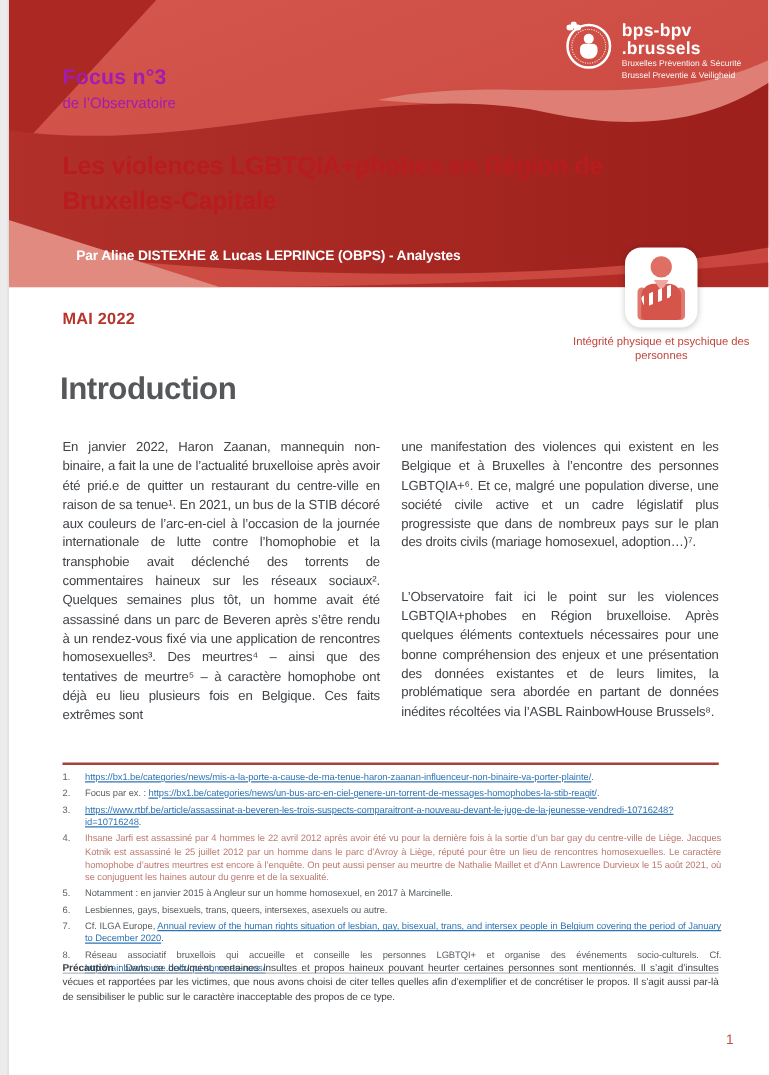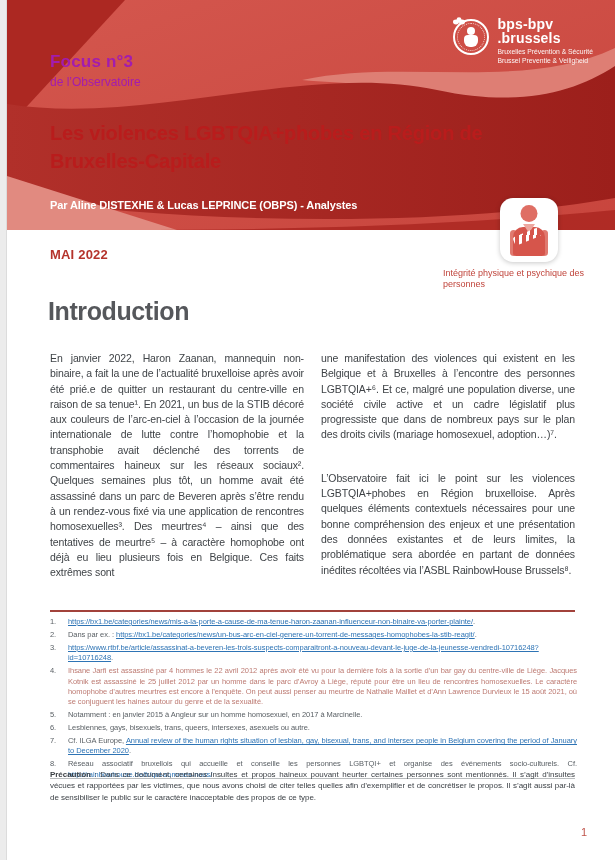--- a/index.html
+++ b/index.html
@@ -22,35 +22,35 @@
   .logo-emblem { width:36px; height:36px; border:2px solid #ffffff; border-radius:50%; position:relative; flex:0 0 auto; margin-top:2px; }
   .logo-emblem::before { content:""; position:absolute; left:50%; top:6px; transform:translateX(-50%); width:8px; height:8px; background:#fff; border-radius:50%; }
   .logo-emblem::after { content:""; position:absolute; left:50%; top:14px; transform:translateX(-50%); width:14px; height:12px; background:#fff; border-radius:4px 4px 6px 6px; }
   .logo-emblem .ring { position:absolute; inset:2px; border:1px dotted rgba(255,255,255,.75); border-radius:50%; }
   .logo-text .l1 { font-size:14px; font-weight:bold; line-height:14px; letter-spacing:.2px; }
   .logo-text .l2 { font-size:14px; font-weight:bold; line-height:14px; letter-spacing:.2px; display:flex; align-items:center; gap:3px; }
   .logo-text .tag { font-size:6.8px; line-height:8.5px; margin-top:3px; opacity:.95; }
 
   .main-title { position:absolute; left:43px; top:120px; width:470px; color:#b91c1c;
     font-size:20px; line-height:27.5px; font-weight:bold; letter-spacing:-0.2px; }
-  .byline { position:absolute; left:43px; top:199px; color:#ffffff; font-size:11px; font-weight:bold; letter-spacing:-0.1px; }
+  .byline { position:absolute; left:54px; top:199px; color:#ffffff; font-size:11px; font-weight:bold; letter-spacing:-0.1px; }
 
   
   .date { position:absolute; left:50px; top:247px; font-size:13px; font-weight:bold; color:#b5342c; letter-spacing:.2px; }
 
   .badge-card { position:absolute; left:500px; top:198px; width:58px; height:64px; background:#ffffff;
     border-radius:13px; box-shadow:0 1px 5px rgba(0,0,0,.22); }
   .badge-head { position:absolute; left:50%; top:7px; transform:translateX(-50%); width:17px; height:17px; border-radius:50%; background:#df6e64; }
   .badge-torso { position:absolute; left:50%; bottom:6px; transform:translateX(-50%); width:32px; height:29px; background:#d6554b; border-radius:10px 10px 3px 3px; }
   .badge-arm-l, .badge-arm-r { position:absolute; bottom:6px; width:7px; height:26px; background:#e0796f; border-radius:4px; }
   .badge-arm-l { left:10px; } .badge-arm-r { right:10px; }
   .badge-collar { position:absolute; left:50%; top:26px; transform:translateX(-50%); width:12px; height:9px; background:#eda79f; clip-path:polygon(0 0,100% 0,50% 100%); }
   .badge-sling { position:absolute; left:13px; top:34px; width:28px; height:9px; transform:rotate(-22deg);
     background:repeating-linear-gradient(115deg,#ffffff 0 3px,#d6554b 3px 7px); border-radius:3px; }
-  .badge-caption { position:absolute; left:443px; top:268px; width:172px; 
+  .badge-caption { position:absolute; left:443px; top:268px; width:172px; text-align:center;
     font-size:9px; line-height:11px; color:#c0453c; }
 
   
   .intro-heading { position:absolute; left:48px; top:297px; font-size:25px; font-weight:bold; color:#55575b; letter-spacing:-0.4px; }
   .columns { position:absolute; left:50px; top:351px; width:526px; display:flex; gap:17px; }
   .col { width:254px; font-size:10.5px; line-height:15.3px; color:#3f4347; text-align:justify; letter-spacing:-0.12px; }
   .col p + p { margin-top:28px; }
 
   
   .fn-sep { position:absolute; left:50px; top:610px; width:525px; height:2px; background:#a2423b; }
@@ -148,21 +148,21 @@
   </div>
 
   <div class="fn-sep"></div>
   <div class="footnotes">
     <div class="fn-row">
       <span class="fn-num">1.</span>
       <span class="fn-text"><span></span><a href="#">https://bx1.be/categories/news/mis-a-la-porte-a-cause-de-ma-tenue-haron-zaanan-influenceur-non-binaire-va-porter-plainte/</a><span>.</span></span>
     </div>
     <div class="fn-row">
       <span class="fn-num">2.</span>
-      <span class="fn-text"><span>Dans par ex. : </span><a href="#">https://bx1.be/categories/news/un-bus-arc-en-ciel-genere-un-torrent-de-messages-homophobes-la-stib-reagit/</a><span>.</span></span>
+      <span class="fn-text"><span>Focus par ex. : </span><a href="#">https://bx1.be/categories/news/un-bus-arc-en-ciel-genere-un-torrent-de-messages-homophobes-la-stib-reagit/</a><span>.</span></span>
     </div>
     <div class="fn-row">
       <span class="fn-num">3.</span>
       <span class="fn-text"><span></span><a href="#">https://www.rtbf.be/article/assassinat-a-beveren-les-trois-suspects-comparaitront-a-nouveau-devant-le-juge-de-la-jeunesse-vendredi-10716248?id=10716248</a><span>.</span></span>
     </div>
     <div class="fn-row fn-red">
       <span class="fn-num">4.</span>
       <span class="fn-text"><span>Ihsane Jarfi est assassiné par 4 hommes le 22 avril 2012 après avoir été vu pour la dernière fois à la sortie d’un bar gay du centre-ville de Liège. Jacques Kotnik est assassiné le 25 juillet 2012 par un homme dans le parc d’Avroy à Liège, réputé pour être un lieu de rencontres homosexuelles. Le caractère homophobe d’autres meurtres est encore à l’enquête. On peut aussi penser au meurtre de Nathalie Maillet et d’Ann Lawrence Durvieux le 15 août 2021, où se conjuguent les haines autour du genre et de la sexualité.</span></span>
     </div>
     <div class="fn-row">

